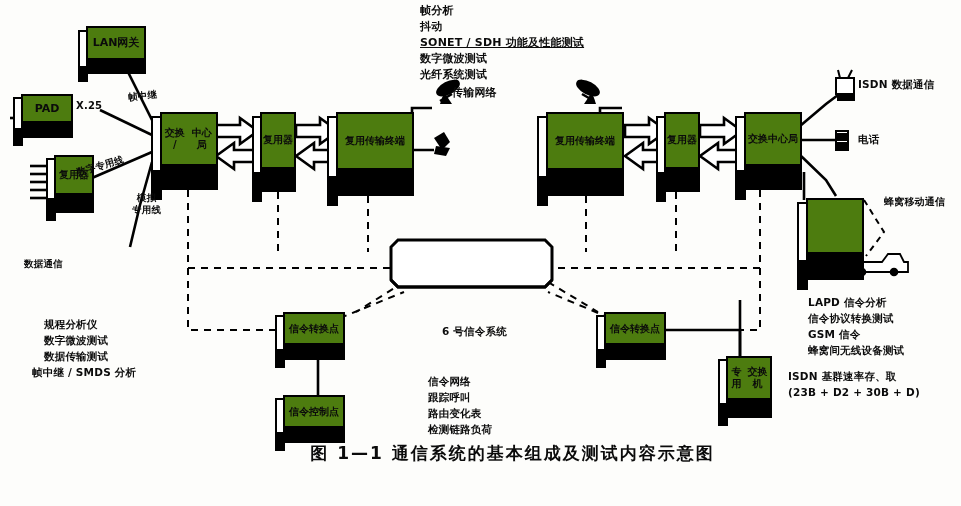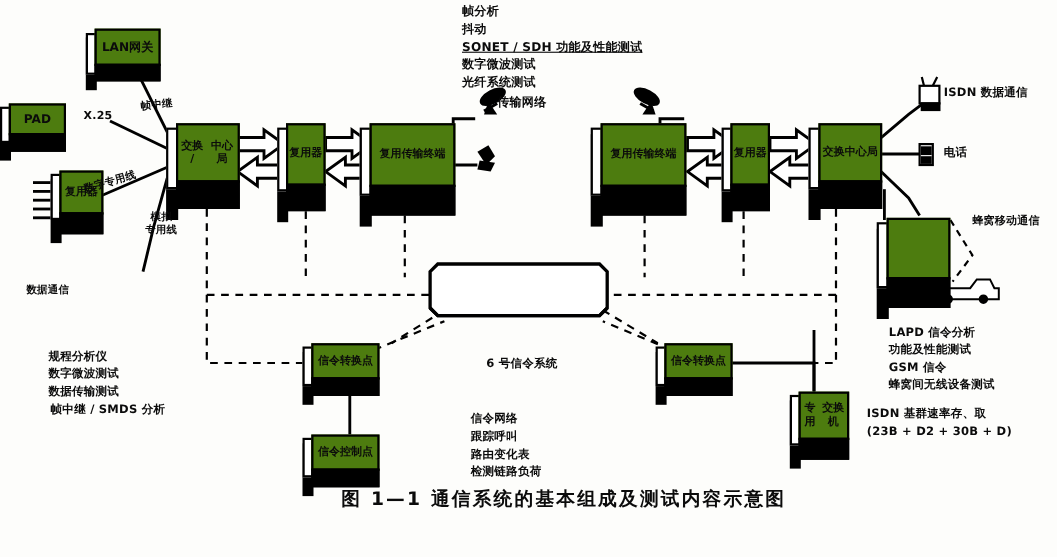--- a/index.html
+++ b/index.html
@@ -164,21 +164,21 @@
   <div class="node" style="left:86px;top:26px;width:60px;height:48px;">
     <div class="sidedark" style="left:-8px;top:8px;width:10px;height:48px;"></div>
     <div class="side" style="left:-8px;top:4px;width:10px;height:38px;"></div>
     <div class="face t11" style="width:60px;height:34px;">
         <span style="display:block">LAN</span>
         <span style="display:block">网关</span>
       </div>
     <div class="slab" style="top:32px;width:60px;height:16px;"></div>
   </div>
 
-  <div class="node" style="left:8px;top:94px;width:28px;height:44px;padding-left:32px;">
+  <div class="node" style="left:21px;top:94px;width:28px;height:44px;padding-left:32px;">
     <div class="sidedark" style="left:-8px;top:8px;width:10px;height:44px;"></div>
     <div class="side" style="left:-8px;top:3px;width:10px;height:33px;"></div>
     <div class="face t11" style="width:52px;height:29px;">PAD</div>
     <div class="slab" style="top:27px;width:52px;height:17px;"></div>
   </div>
 
   <div class="node" style="left:54px;top:155px;width:40px;height:58px;">
     <div class="sidedark" style="left:-8px;top:8px;width:10px;height:58px;"></div>
     <div class="side" style="left:-8px;top:3px;width:10px;height:42px;"></div>
     <div class="face t10" style="width:40px;height:40px;">
@@ -307,34 +307,34 @@
 
   <div class="txt t10" style="left:76px;top:100px;">X.25</div>
   <div class="txt t95" style="left:128px;top:90px;transform:rotate(-6deg);">帧中继</div>
   <div class="txt t95" style="left:76px;top:160px;transform:rotate(-16deg);">数字专用线</div>
   <div class="txt t95" style="left:132px;top:192px;text-align:center;"><span style="display:block">模拟</span><span style="display:block">专用线</span></div>
   <div class="txt t95" style="left:24px;top:258px;">数据通信</div>
 
   <div class="txt t105" style="left:44px;top:318px;text-align:center;">规程分析仪</div>
   <div class="txt t105" style="left:44px;top:334px;">数字微波测试</div>
   <div class="txt t105" style="left:44px;top:350px;">数据传输测试</div>
-  <div class="txt t105" style="left:46px;top:366px;">帧中继 / SMDS 分析</div>
+  <div class="txt t105" style="left:32px;top:366px;">帧中继 / SMDS 分析</div>
 
   <div class="txt t105" style="left:442px;top:325px;">6 号信令系统</div>
   <div class="txt t105" style="left:428px;top:375px;">信令网络</div>
   <div class="txt t105" style="left:428px;top:391px;">跟踪呼叫</div>
   <div class="txt t105" style="left:428px;top:407px;">路由变化表</div>
   <div class="txt t105" style="left:428px;top:423px;">检测链路负荷</div>
 
   <div class="txt t105" style="left:858px;top:78px;">ISDN 数据通信</div>
   <div class="txt t105" style="left:858px;top:133px;">电话</div>
   <div class="txt t10" style="left:884px;top:196px;">蜂窝移动通信</div>
 
   <div class="txt t105" style="left:808px;top:296px;">LAPD 信令分析</div>
-  <div class="txt t105" style="left:808px;top:312px;">功能及性能测试</div>
+  <div class="txt t105" style="left:808px;top:312px;">信令协议转换测试</div>
   <div class="txt t105" style="left:808px;top:328px;">GSM 信令</div>
   <div class="txt t105" style="left:808px;top:344px;">蜂窝间无线设备测试</div>
   <div class="txt t105" style="left:788px;top:370px;">ISDN 基群速率存、取</div>
   <div class="txt t105" style="left:788px;top:386px;">(23B + D2 + 30B + D)</div>
 
   <div class="caption" style="top:442px;padding-left:32px;">图 1—1    通信系统的基本组成及测试内容示意图</div>
 
 
 </div>
 

